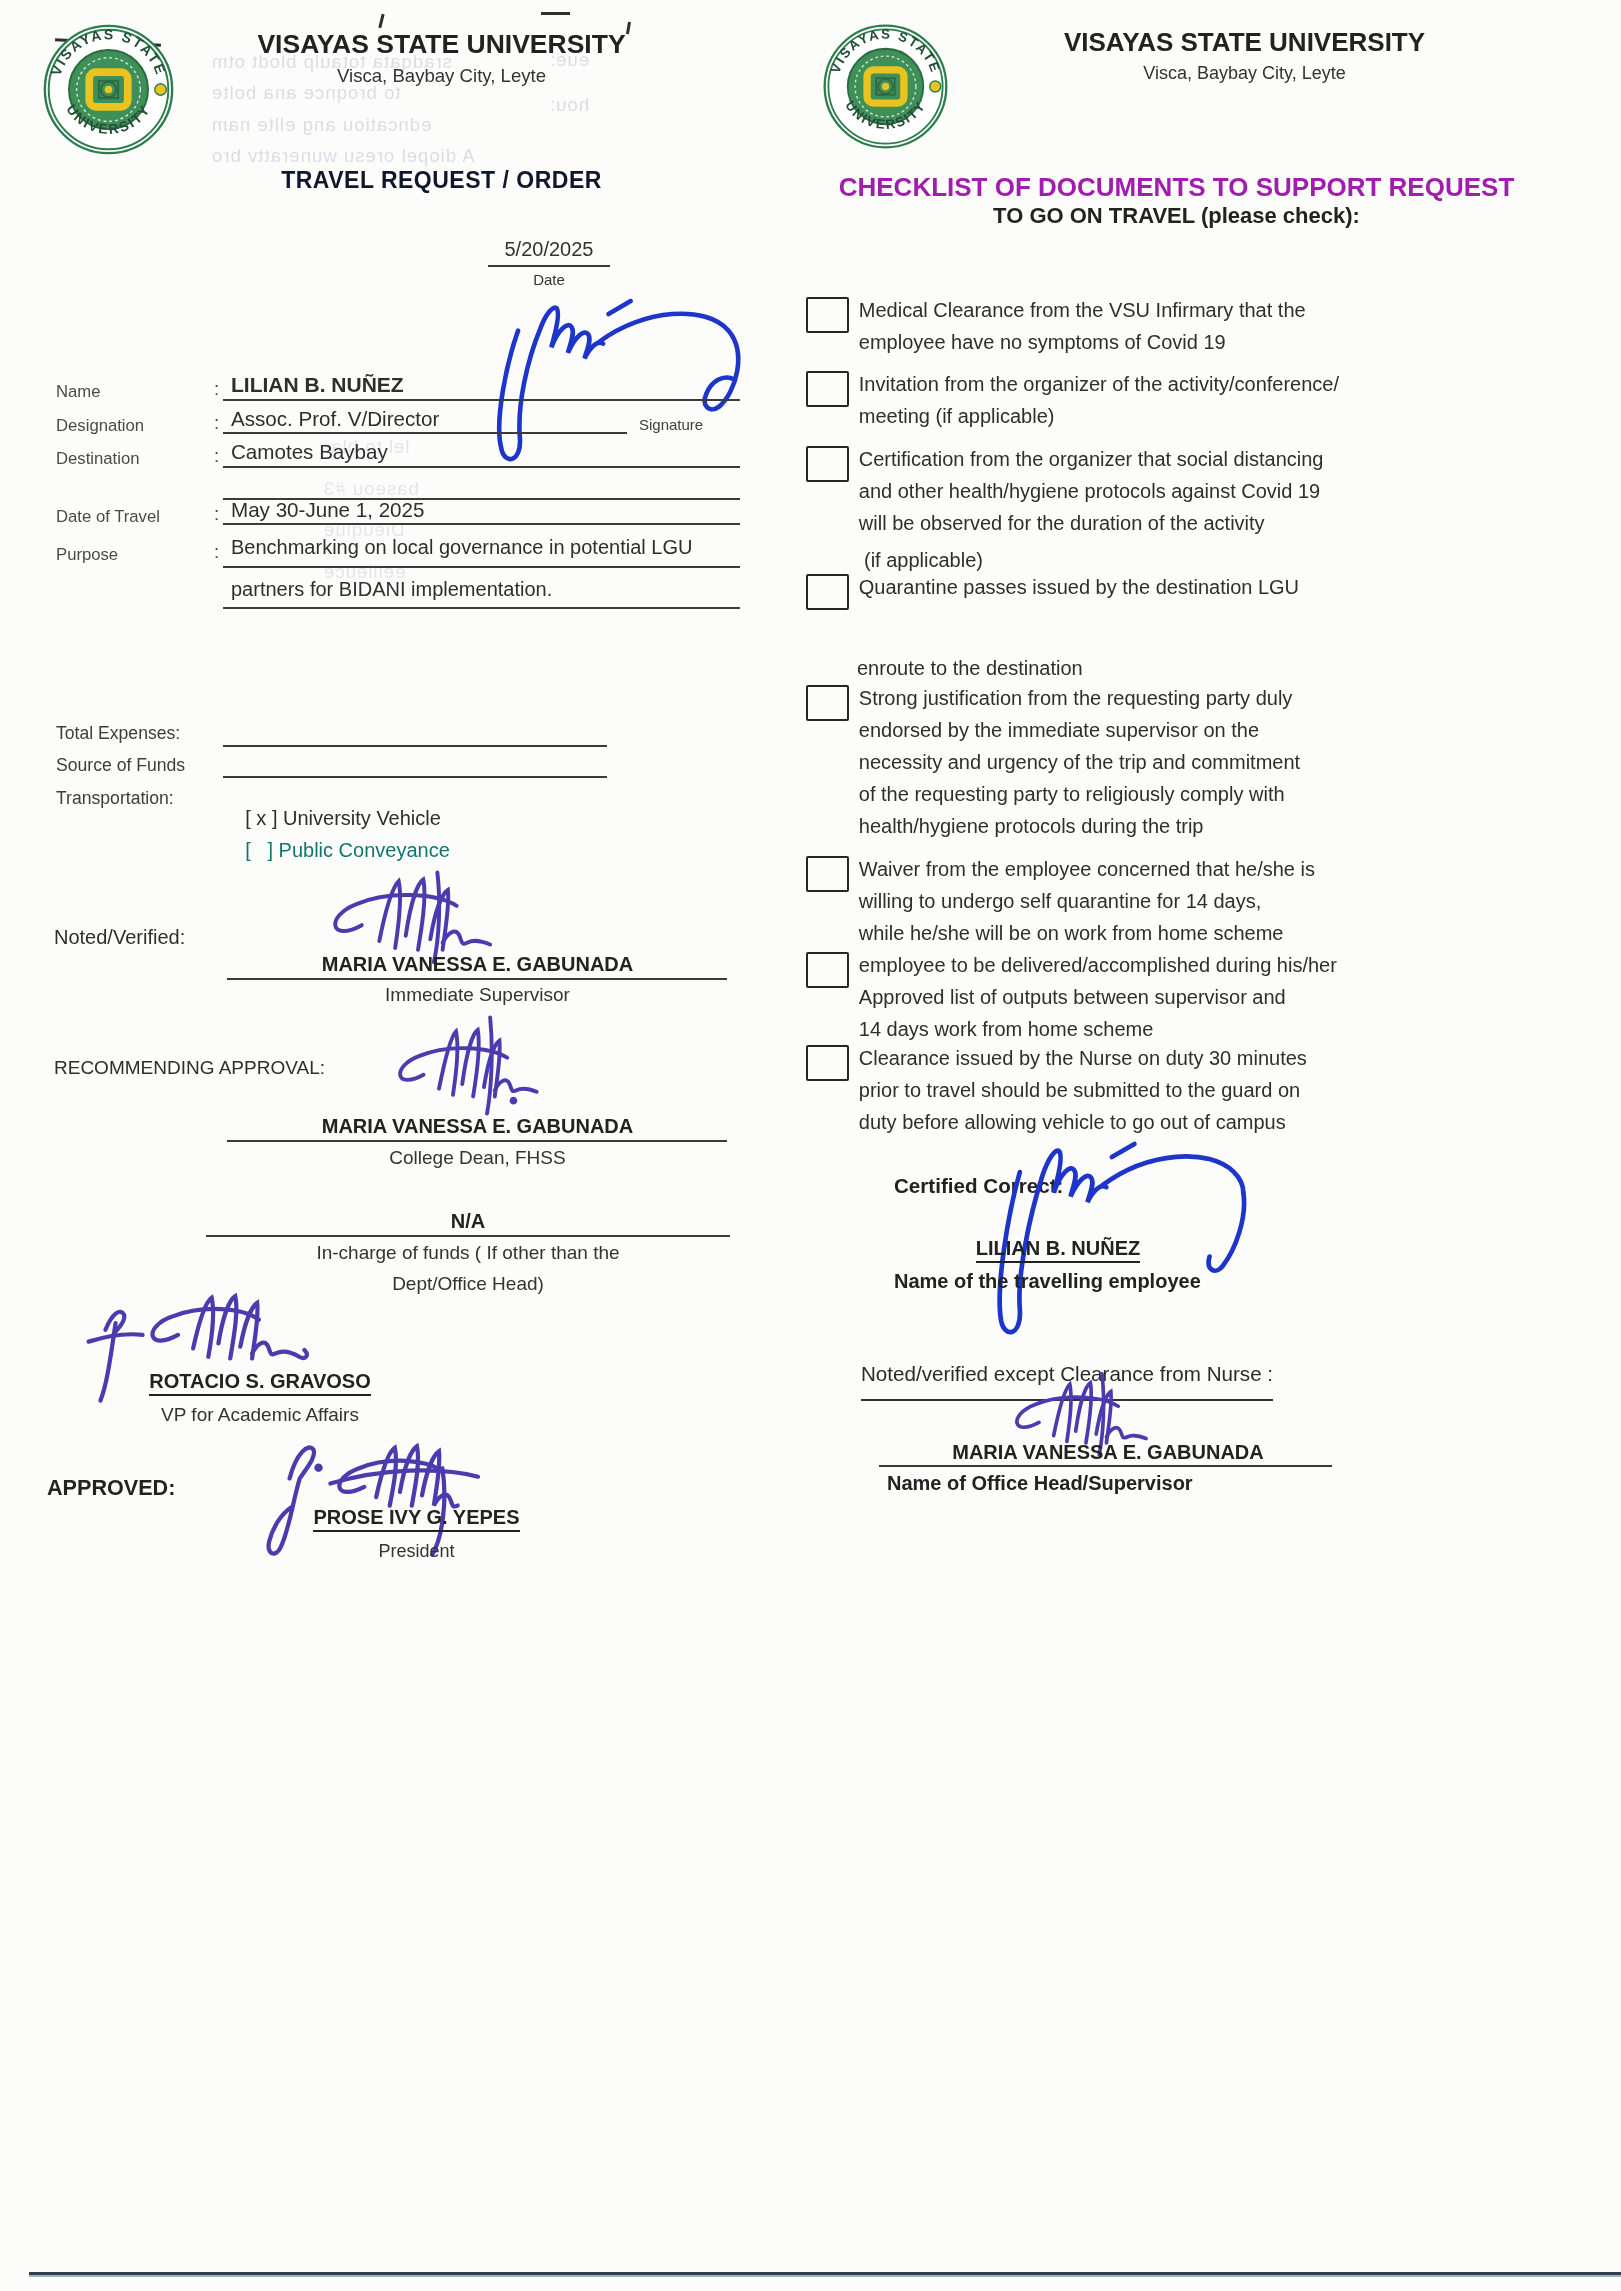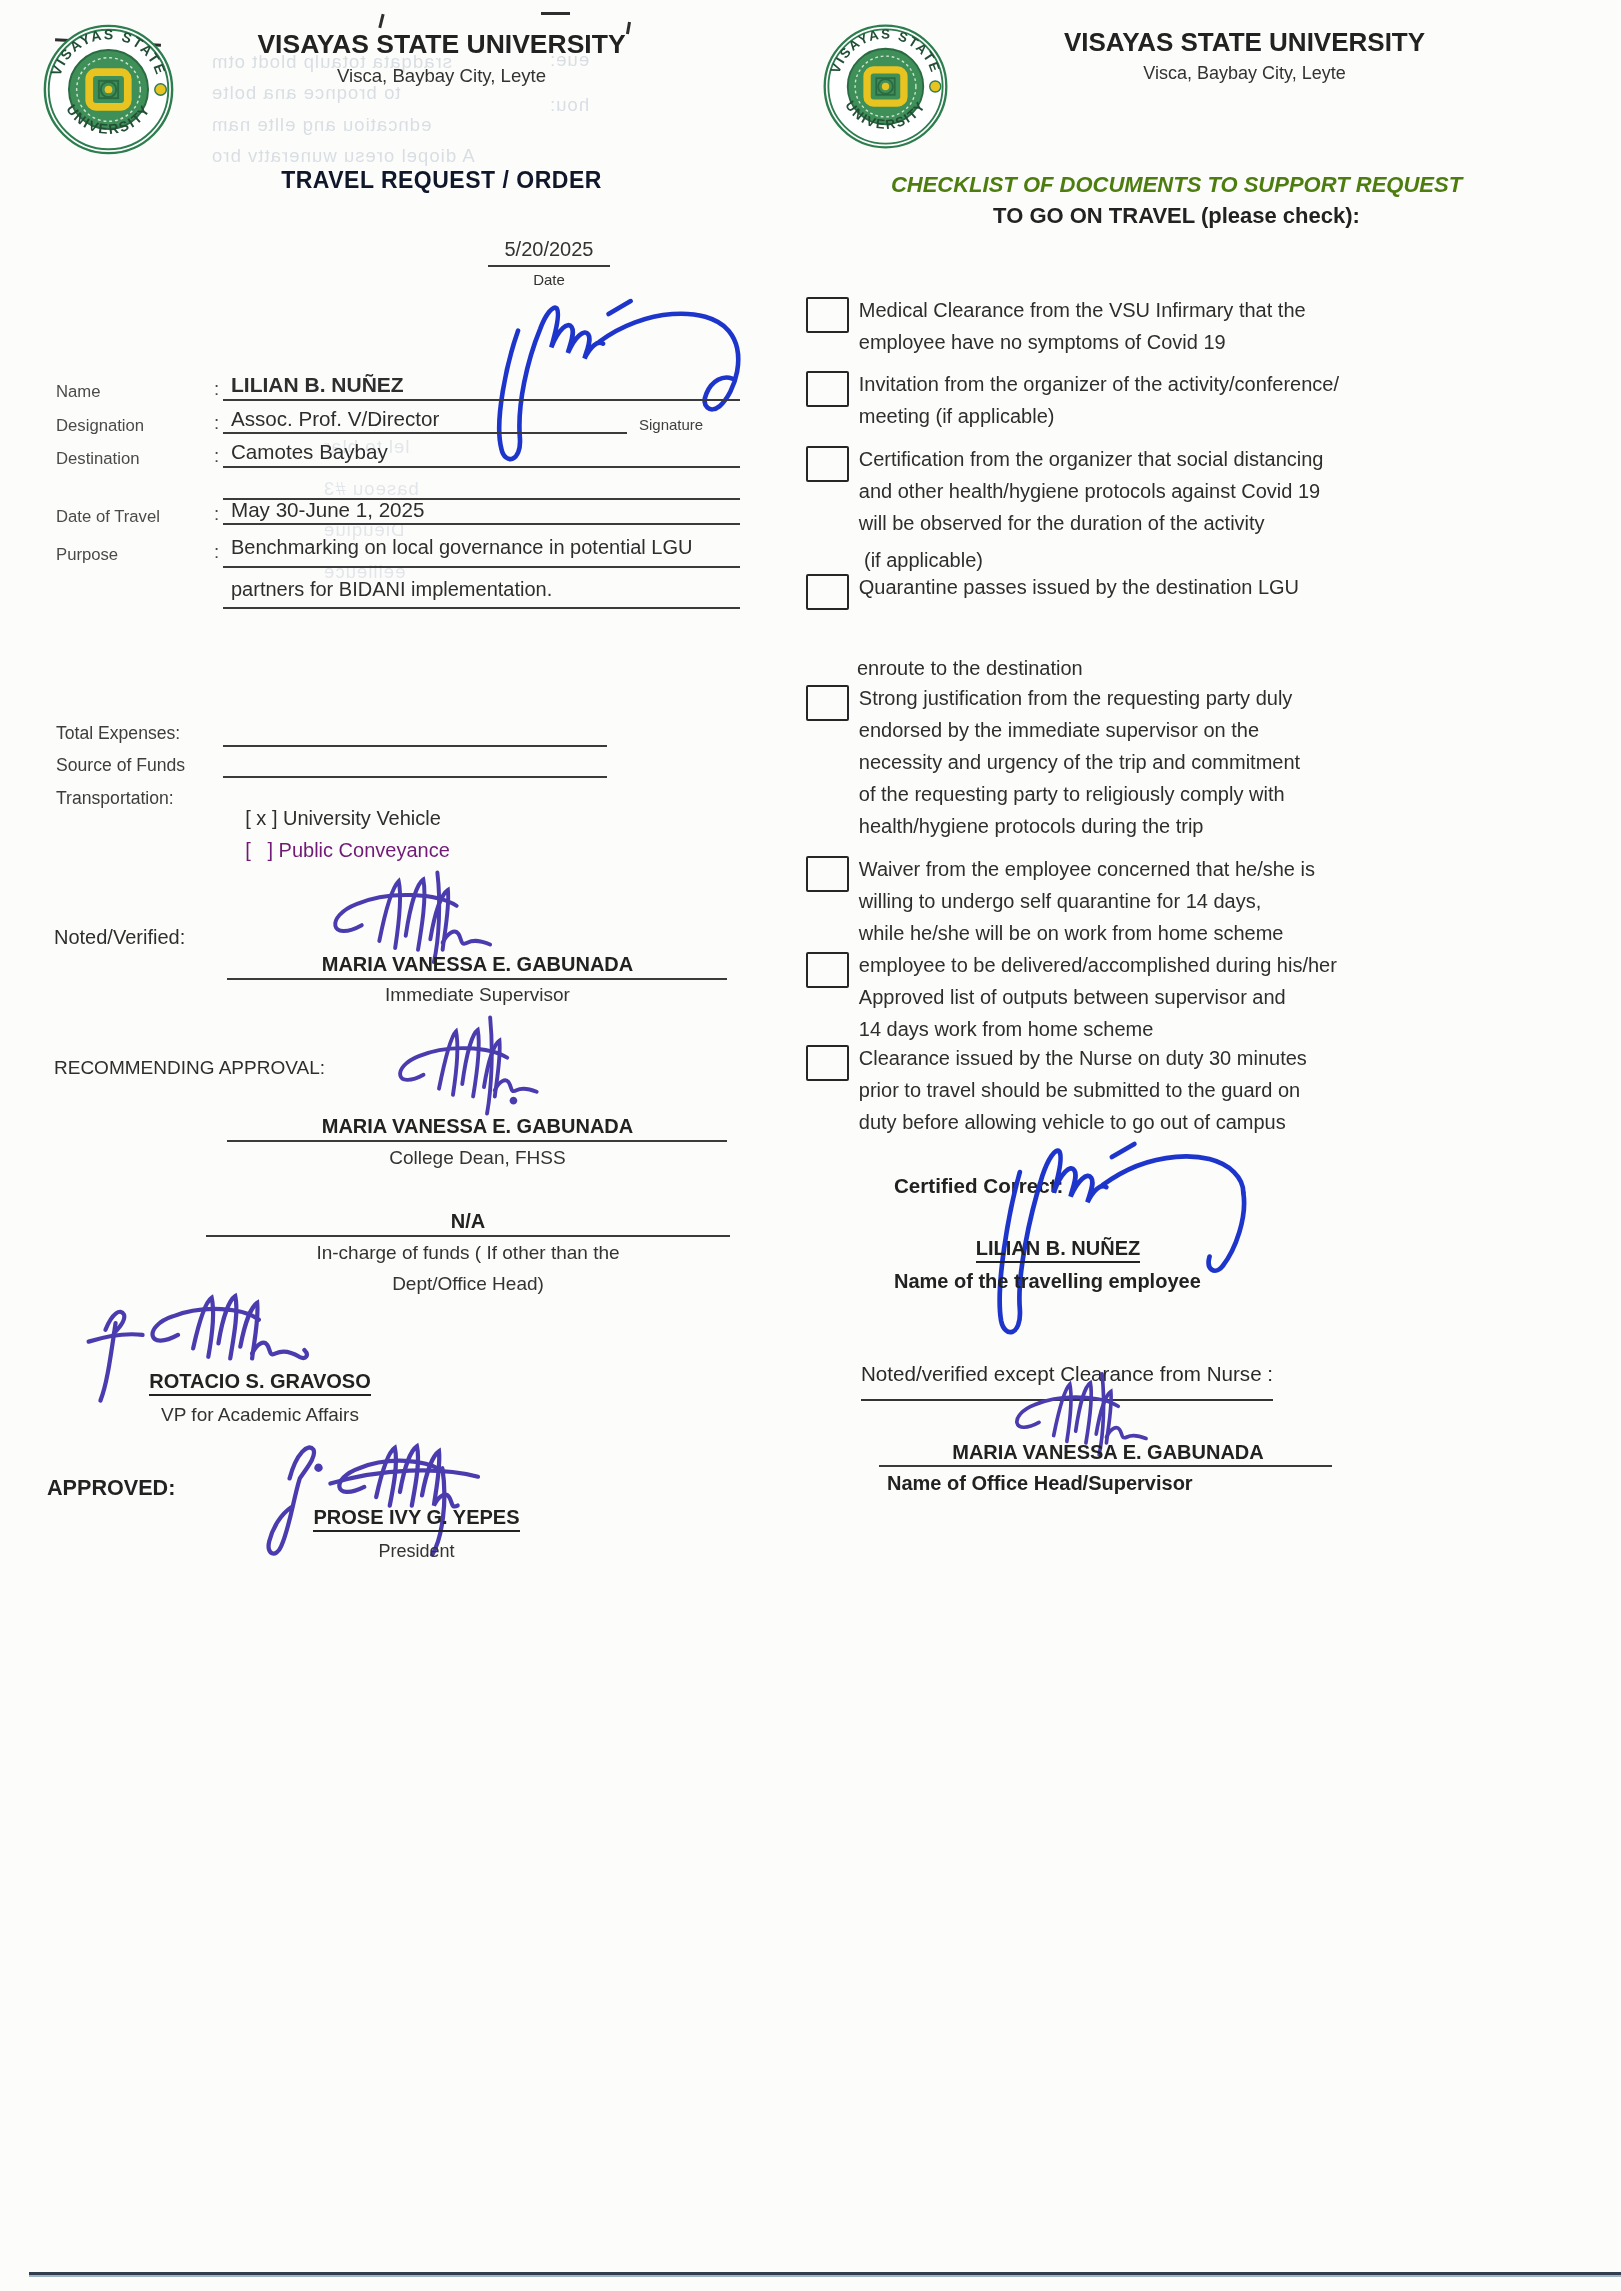--- a/index.html
+++ b/index.html
@@ -114,21 +114,21 @@
   <div class="uline" style="left:223px;top:607px;width:517px;"></div>
 
   <div class="abs" style="left:56px;top:723px;font-size:17.6px;color:#3d3d3d;">Total Expenses:</div>
   <div class="uline" style="left:223px;top:745px;width:384px;"></div>
   <div class="abs" style="left:56px;top:755px;font-size:17.6px;color:#3d3d3d;">Source of Funds</div>
   <div class="uline" style="left:223px;top:776px;width:384px;"></div>
   <div class="abs" style="left:56px;top:788px;font-size:17.6px;color:#3d3d3d;">Transportation:</div>
   <div class="abs" style="left:223px;top:784px;font-size:20px;color:#2e2e2e;white-space:pre;">
     <span>[ x ]</span><span> </span><span>University Vehicle</span>
   </div>
-  <div class="abs" style="left:223px;top:816px;font-size:20px;color:#701a75;white-space:pre;">
+  <div class="abs" style="left:223px;top:816px;font-size:20px;color:#0f766e;white-space:pre;">
     <span>[   ]</span><span> </span><span>Public Conveyance</span>
   </div>
 
   <div class="abs" style="left:54px;top:926px;font-size:20px;color:#2e2e2e;">Noted/Verified:</div>
   <svg class="sig" style="left:309px;top:870px;" width="211" height="98" viewBox="0 0 240 110">
     <g fill="none" stroke="#4a3cae" stroke-width="4.5" stroke-linecap="round">
       <path d="M60,62 C24,82 18,52 54,38 C92,22 146,26 168,40"></path>
       <path d="M80,80 C88,40 96,18 102,12 C106,30 102,62 98,88"></path>
       <path d="M110,74 C116,34 124,14 130,10 C134,30 128,66 124,90"></path>
       <path d="M138,78 C144,42 152,26 158,22 C160,42 154,72 152,90"></path>
@@ -209,21 +209,21 @@
     <text font-family="Liberation Sans, sans-serif" font-size="14.5" font-weight="bold" fill="#234e35" letter-spacing="2">
       <textPath href="#arcT_R" startOffset="50%" text-anchor="middle">VISAYAS STATE</textPath>
     </text>
     <text font-family="Liberation Sans, sans-serif" font-size="14.5" font-weight="bold" fill="#234e35" letter-spacing="2">
       <textPath href="#arcB_R" startOffset="50%" text-anchor="middle">UNIVERSITY</textPath>
     </text>
   </svg>
 
   <div class="abs ctr b" style="left:965px;top:27.4px;width:559px;font-size:26px;color:#222;">VISAYAS STATE UNIVERSITY</div>
   <div class="abs ctr" style="left:965px;top:63px;width:559px;font-size:18px;color:#333;">Visca, Baybay City, Leyte</div>
-  <div class="abs ctr b" style="left:812px;top:172px;width:729px;font-size:22px;color:#4d7c0f;font-style:italic;">CHECKLIST OF DOCUMENTS TO SUPPORT REQUEST</div>
+  <div class="abs ctr b" style="left:812px;top:172px;width:729px;font-size:26px;color:#a21caf;">CHECKLIST OF DOCUMENTS TO SUPPORT REQUEST</div>
   <div class="abs ctr b" style="left:812px;top:203px;width:729px;font-size:22px;color:#222;">TO GO ON TRAVEL (please check):</div>
 
   <div class="chk-item" style="top:294px;">
     <div class="chk-box"></div>
     <div class="chk-text">
       <div>Medical Clearance from the VSU Infirmary that the</div>
       <div>employee have no symptoms of Covid 19</div>
     </div>
   </div>
 

